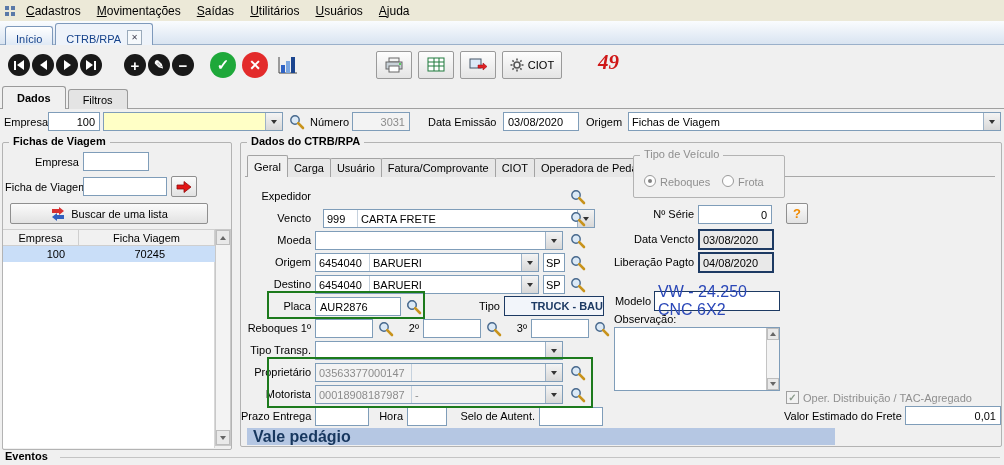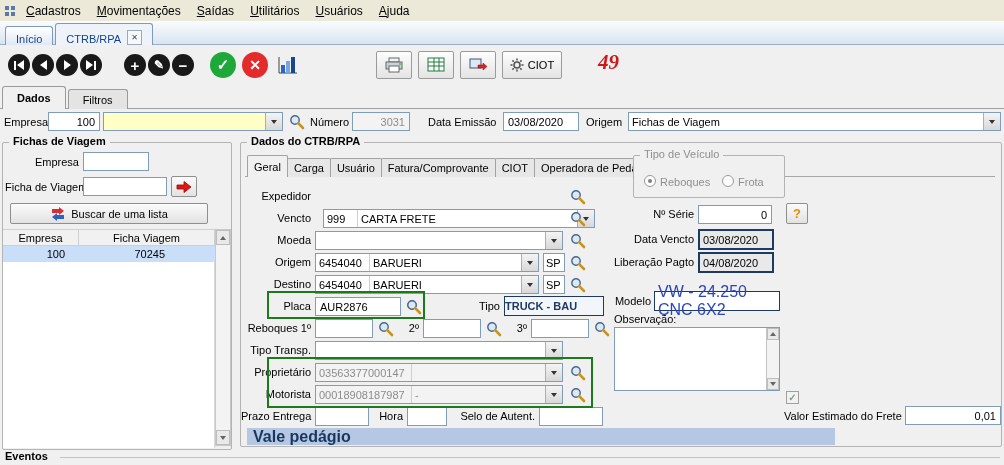--- a/index.html
+++ b/index.html
@@ -77,21 +77,21 @@
   .gridbody{position:absolute;background:#fff;border-right:1px solid #d8d8d8;box-sizing:border-box}
   .gridcell{position:absolute;height:16px;display:flex;align-items:center;justify-content:flex-end;box-sizing:border-box;font-size:11px}
 
   .sb{position:absolute;background:#f3f3f3;border:1px solid #c8c8c8;box-sizing:border-box}
   .sbbtn{position:absolute;left:0;width:100%;height:15px;background:#e9e9e9;border:1px solid #bdbdbd;box-sizing:border-box;display:flex;align-items:center;justify-content:center}
   .sbbtn.up::after{content:"";width:0;height:0;border-left:3.5px solid transparent;border-right:3.5px solid transparent;border-bottom:4px solid #666}
   .sbbtn.dn::after{content:"";width:0;height:0;border-left:3.5px solid transparent;border-right:3.5px solid transparent;border-top:4px solid #666}
 
   .navybox{position:absolute;height:21px;border:2px solid #1d3a63;background:#e9e9e9;box-sizing:border-box;display:flex;align-items:center;padding:0 3px;font-size:11px}
   .navybox.white{height:20px;border-width:1px;background:#fff;color:#2a47b8;font-size:16px}
-  .tipobox{position:absolute;height:20px;border:1px solid #1d3a63;background:#f2f5fa;box-sizing:border-box;display:flex;align-items:center;justify-content:flex-start;font-weight:bold;color:#1d3a63;font-size:11px}
+  .tipobox{position:absolute;height:20px;border:1px solid #1d3a63;background:#f2f5fa;box-sizing:border-box;display:flex;align-items:center;justify-content:flex-end;font-weight:bold;color:#1d3a63;font-size:11px}
 
   .radio{position:absolute;width:12px;height:12px;border-radius:50%;border:1px solid #9a9a9a;background:#fdfdfd;box-sizing:border-box}
   .radio.sel::after{content:"";position:absolute;left:3px;top:3px;width:4px;height:4px;border-radius:50%;background:#808080}
   .cbx{position:absolute;width:13px;height:13px;border:1px solid #a0a0a0;background:#f2f2f2;box-sizing:border-box;display:flex;align-items:center;justify-content:center}
   .cbx::before{content:"✓";font-size:10px;color:#8a9a8a;font-weight:bold;line-height:1}
 
   .annot{position:absolute;border:2px solid #1c7a1c;box-sizing:border-box;z-index:6;pointer-events:none}
   .valebar{position:absolute;background:#b5c7e3;display:flex;align-items:center;padding-left:6px;font-weight:bold;color:#17375e;font-size:16px;box-sizing:border-box}
   .obsbox{position:absolute;border:1px solid #7f9db9;background:#fff;box-sizing:border-box}
   .helptxt{color:#f08a00;font-weight:bold;font-size:13px}
@@ -460,20 +460,21 @@
     <span class="lbl" style="left:373px;top:170px">Observação:</span>
     <div class="obsbox" style="left:373px;top:184px;width:166px;height:64px">
       <span></span>
       <div class="sb" style="right:0;top:0;width:13px;height:62px;border:none;border-left:1px solid #c4c4c4">
         <span class="sbbtn up" style="top:0;height:12px"></span>
         <span class="sbbtn dn" style="bottom:0;height:12px"></span>
       </div>
     </div>
 
     <span class="cbx" style="left:545px;top:248px"></span>
+    <span class="lbl gray" style="left:562px;top:249px">Oper. Distribuição / TAC-Agregado</span>
 
     <span class="lbl" style="left:543px;top:267px">Valor Estimado do Frete</span>
     <div class="field num" style="left:664px;top:263px;width:96px">
         <span>0,01</span>
       </div>
 
     <div class="valebar" style="left:6px;top:285px;width:588px;height:17px">
         <span>Vale pedágio</span>
       </div>
   </div>

